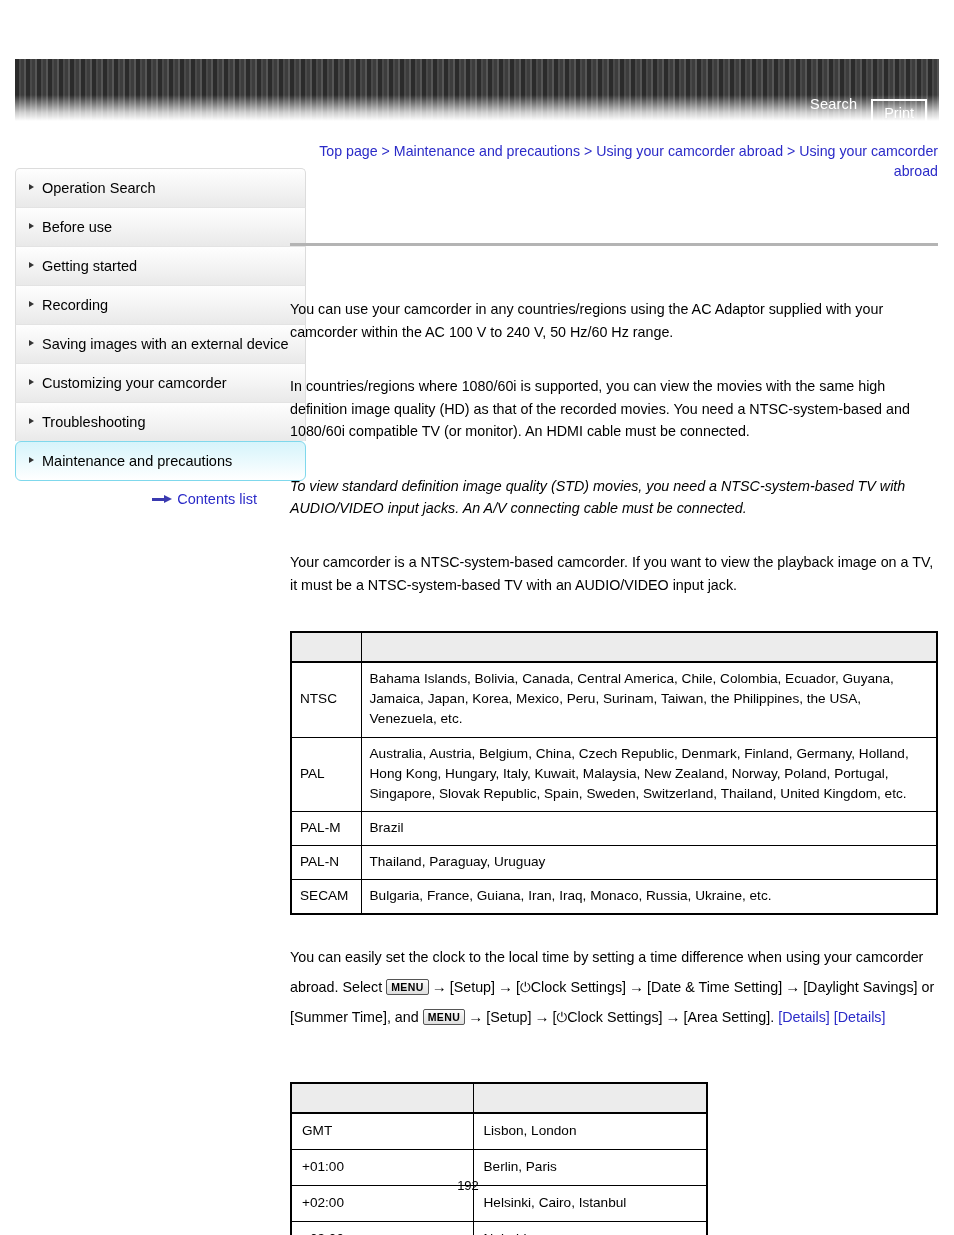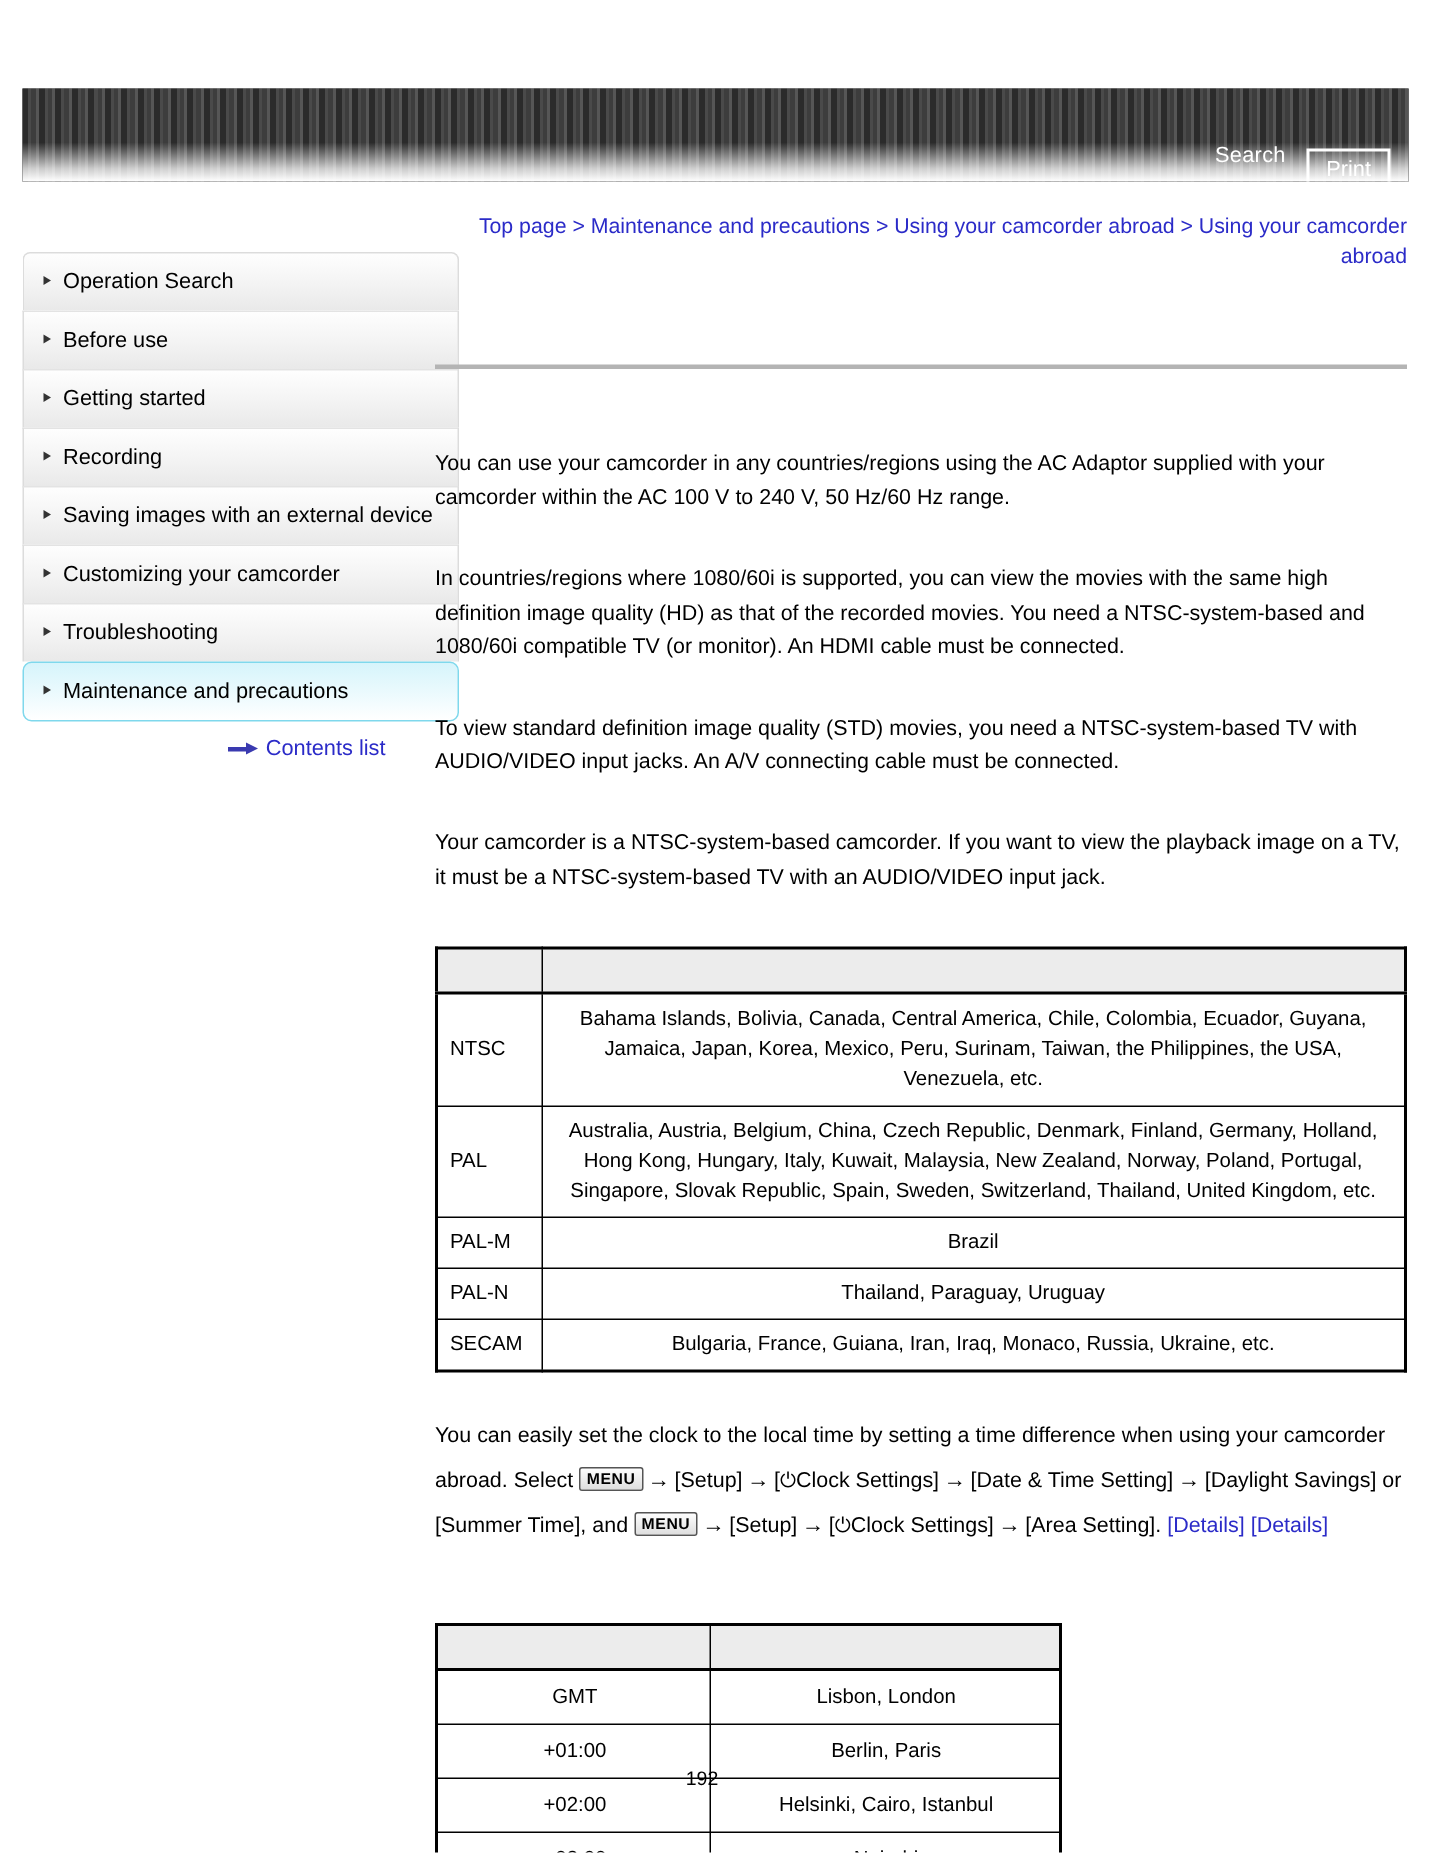--- a/index.html
+++ b/index.html
@@ -166,35 +166,35 @@
   }
   .para {
     font-size: 14.3px;
     line-height: 1.57;
     margin-top: 0;
     margin-bottom: 0;
     color: #000000;
   }
   #para-1 { margin-top: 52px; }
   #para-2 { margin-top: 32px; }
-  #para-3 { margin-top: 32px; }
+  #para-3 { margin-top: 32px; font-style: italic; }
   #para-4 { margin-top: 32px; }
   #para-clock { margin-top: 28px; line-height: 2.0; }
 
   
   table.doc-table {
     border-collapse: collapse;
     border: 2px solid #000000;
     font-size: 13.6px;
   }
   table.doc-table td, table.doc-table th {
     border: 1px solid #000000;
     padding: 6px 8px 7px 8px;
     vertical-align: middle;
-    text-align: center;
+    text-align: left;
     font-weight: normal;
     line-height: 1.48;
   }
   table.doc-table thead th {
     background: #ececec;
     height: 18px;
     padding: 5px 8px;
   }
   table.doc-table thead tr { border-bottom: 2px solid #000; }
 

